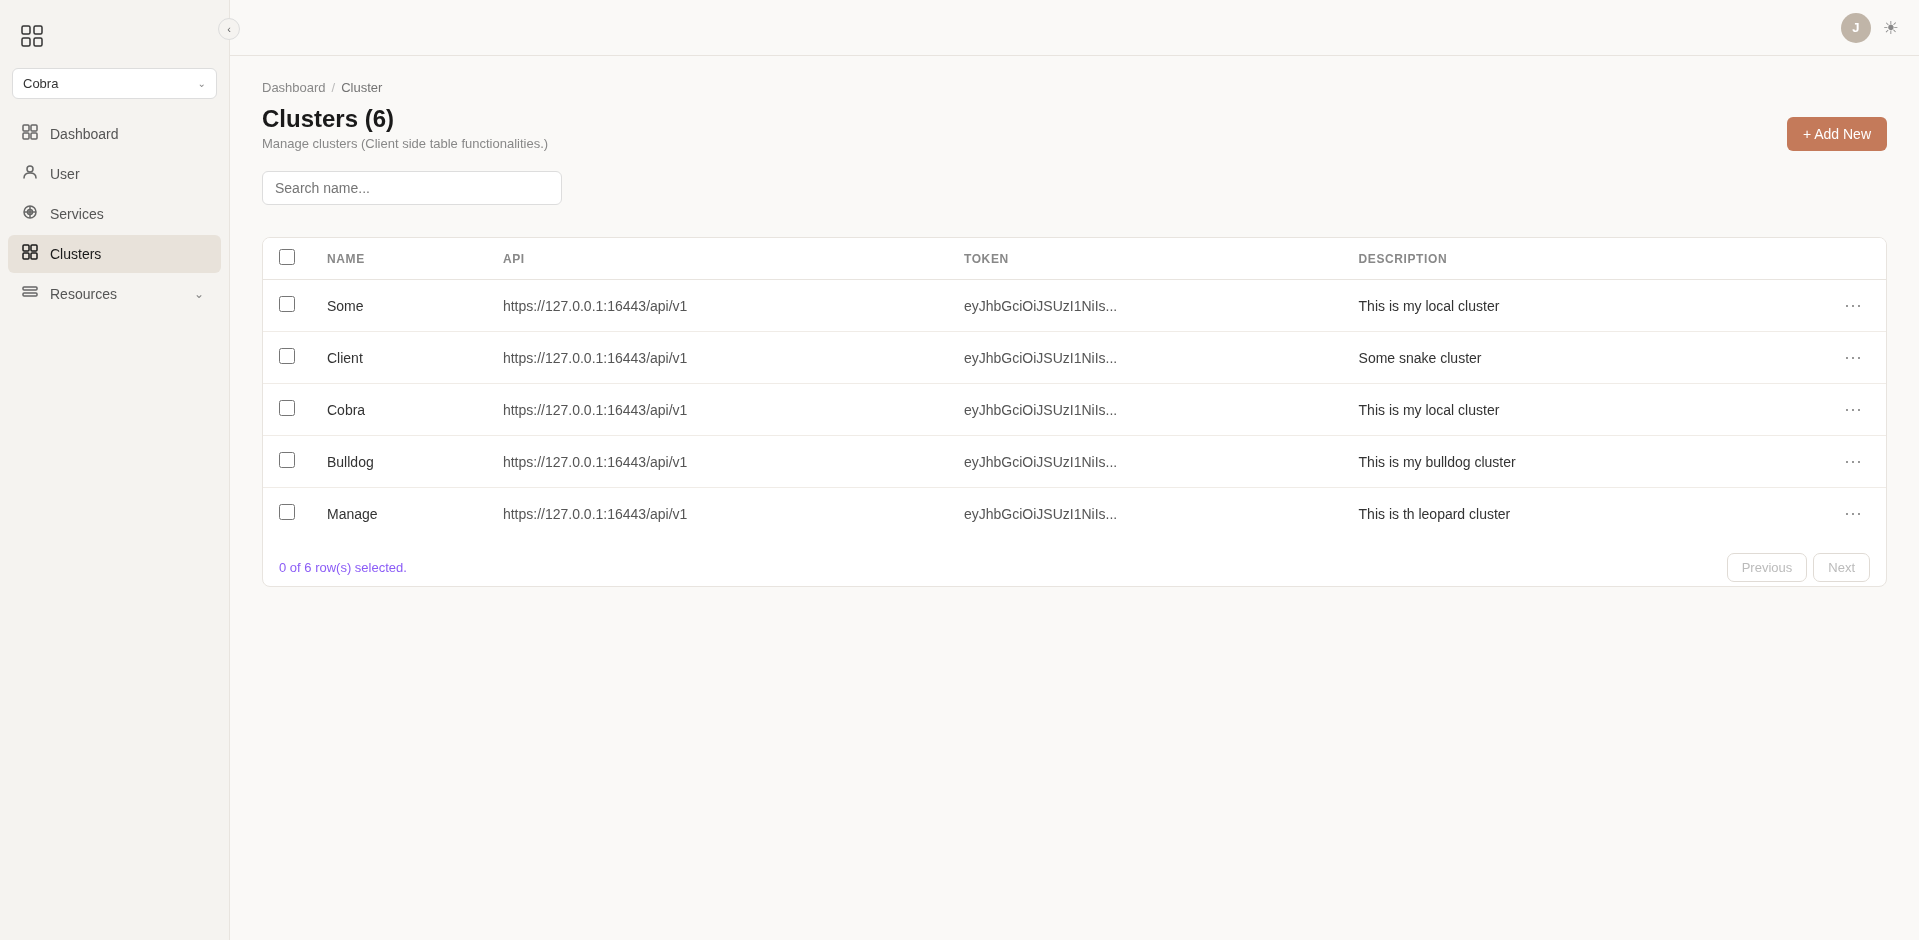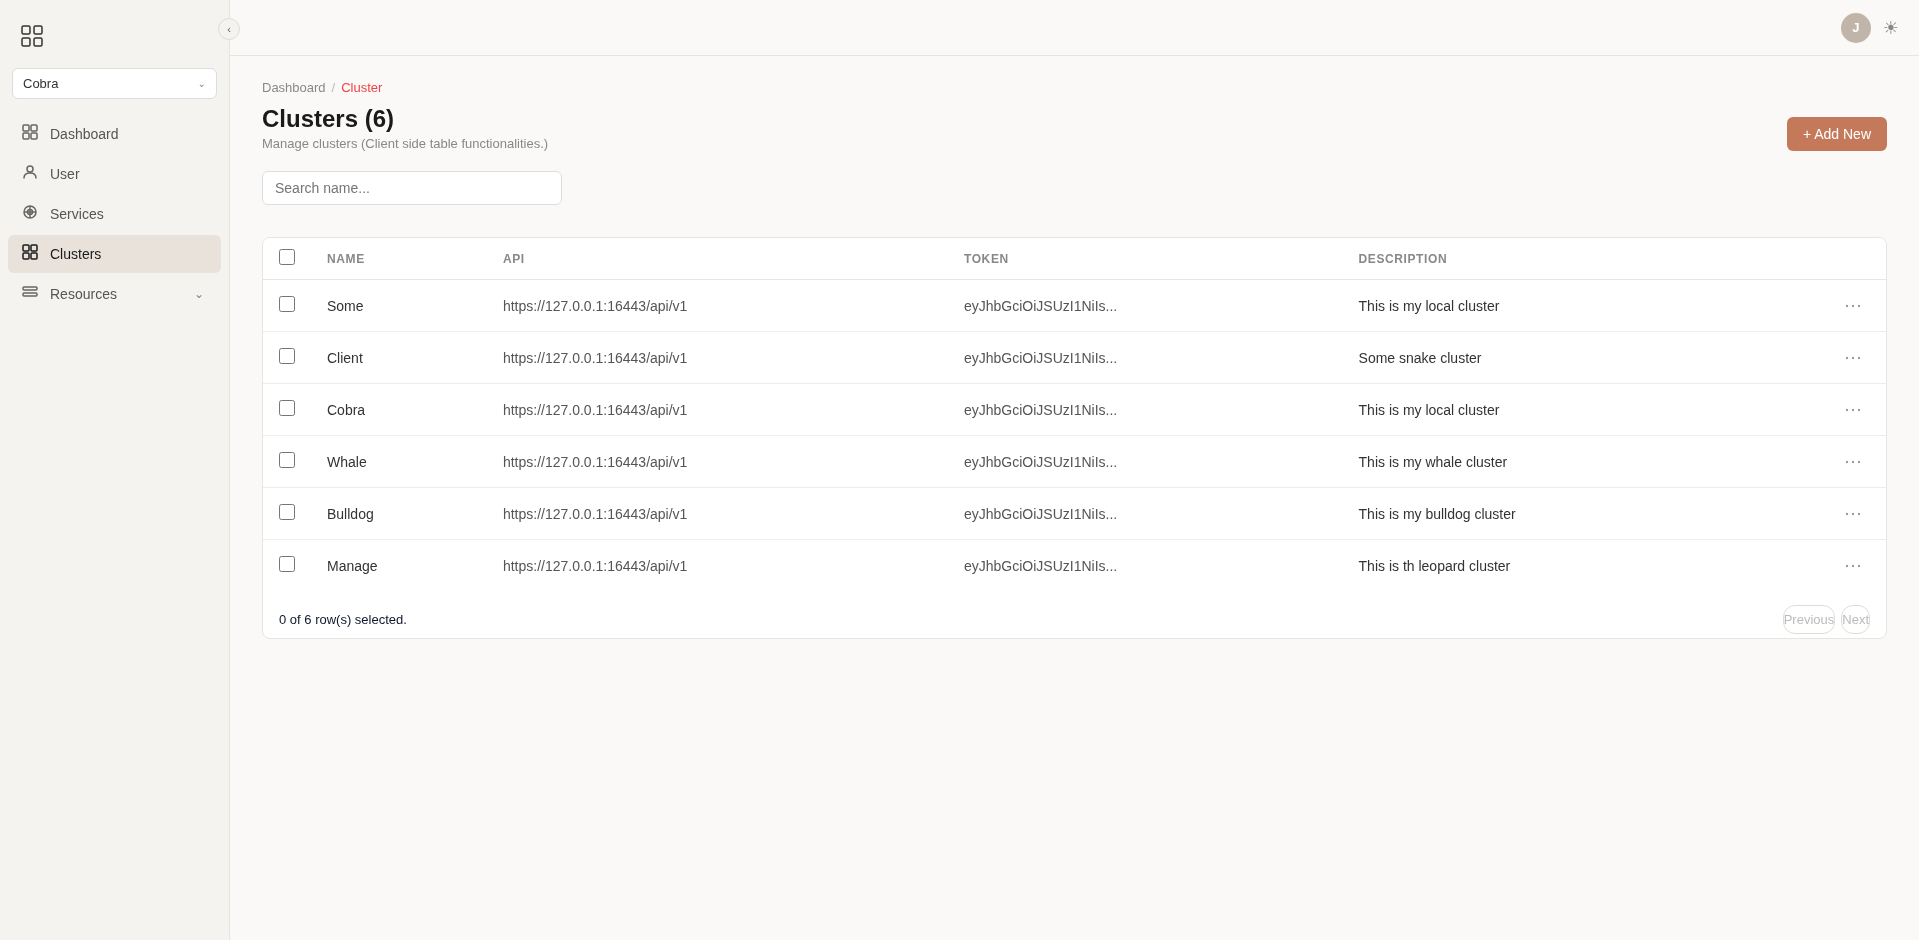--- a/index.html
+++ b/index.html
@@ -28,21 +28,21 @@
     
     .collapse-btn { position: absolute; top: 18px; left: 218px; z-index: 20; background: #f5f3f0; border: 1px solid #ddd; border-radius: 50%; width: 22px; height: 22px; display: flex; align-items: center; justify-content: center; cursor: pointer; font-size: 11px; color: #666; }
 
     
     .main { flex: 1; margin-top: 56px; padding: 24px 32px; overflow-y: auto; background: #faf9f7; }
 
     
     .breadcrumb { display: flex; align-items: center; gap: 6px; font-size: 13px; color: #888; margin-bottom: 10px; }
     .breadcrumb-link { color: #888; cursor: pointer; }
     .breadcrumb-sep { color: #bbb; }
-    .breadcrumb-current { color: #ef4444; text-align: right; }
+    .breadcrumb-current { color: #737373; text-align: right; }
 
     
     .page-header { display: flex; align-items: flex-end; justify-content: space-between; margin-bottom: 20px; }
     .page-title { font-size: 24px; font-weight: 700; color: #1a1a1a; }
     .page-subtitle { font-size: 13px; color: #888; margin-top: 3px; }
     .add-new-btn { background: #c47a5a; color: #fff; border: none; border-radius: 6px; padding: 9px 16px; font-size: 14px; cursor: pointer; display: flex; align-items: center; gap: 5px; font-weight: 500; }
 
     
     .search-bar { margin-bottom: 16px; }
     .search-input { width: 300px; padding: 8px 12px; border: 1px solid #ddd; border-radius: 6px; font-size: 14px; background: #fff; color: #333; outline: none; }
@@ -55,23 +55,23 @@
     thead th.check-col { width: 44px; }
     tbody tr { border-bottom: 1px solid #f0ece7; }
     tbody tr:last-child { border-bottom: none; }
     tbody td { padding: 13px 16px; font-size: 14px; color: #333; }
     tbody td.check-col { width: 44px; }
     .row-checkbox { width: 16px; height: 16px; accent-color: #c47a5a; cursor: pointer; border: 1px solid #ccc; border-radius: 3px; }
     .actions-btn { background: none; border: none; cursor: pointer; color: #888; font-size: 18px; padding: 2px 8px; border-radius: 4px; }
 
     
     .table-footer { display: flex; align-items: center; justify-content: space-between; padding: 14px 16px 4px; }
-    .row-count { font-size: 13px; color: #0f172a; }
+    .row-count { font-size: 13px; color: #8b5cf6; }
     .pagination { display: flex; gap: 6px; }
-    .pagination-btn { background: none; border: 1px solid #e0dbd5; border-radius: 12px; padding: 6px 0; font-size: 13px; color: #555; cursor: pointer; }
+    .pagination-btn { background: none; border: 1px solid #e0dbd5; border-radius: 7px; padding: 6px 14px; font-size: 13px; color: #555; cursor: pointer; }
     .pagination-btn.disabled { color: #bbb; cursor: default; pointer-events: none; }
   </style>
 </head>
 <body>
 
 <div class="app-layout">
 
   <aside class="sidebar">
     <div class="sidebar-logo">
       <div class="logo-icon">
@@ -236,32 +236,20 @@
       <td style="color:#555;">eyJhbGciOiJSUzI1NiIs...</td>
       <td>This is my local cluster</td>
       <td style="text-align:right;">
         <button class="actions-btn">···</button>
       </td>
     </tr>
             <tr>
       <td class="check-col">
         <input type="checkbox" class="row-checkbox" style="">
       </td>
-      <td>Whale</td>
-      <td style="color:#555;">https://127.0.0.1:16443/api/v1</td>
-      <td style="color:#555;">eyJhbGciOiJSUzI1NiIs...</td>
-      <td>This is my whale cluster</td>
-      <td style="text-align:right;">
-        <button class="actions-btn">···</button>
-      </td>
-    </tr>
-            <tr>
-      <td class="check-col">
-        <input type="checkbox" class="row-checkbox" style="">
-      </td>
       <td>Bulldog</td>
       <td style="color:#555;">https://127.0.0.1:16443/api/v1</td>
       <td style="color:#555;">eyJhbGciOiJSUzI1NiIs...</td>
       <td>This is my bulldog cluster</td>
       <td style="text-align:right;">
         <button class="actions-btn">···</button>
       </td>
     </tr>
             <tr>
       <td class="check-col">

